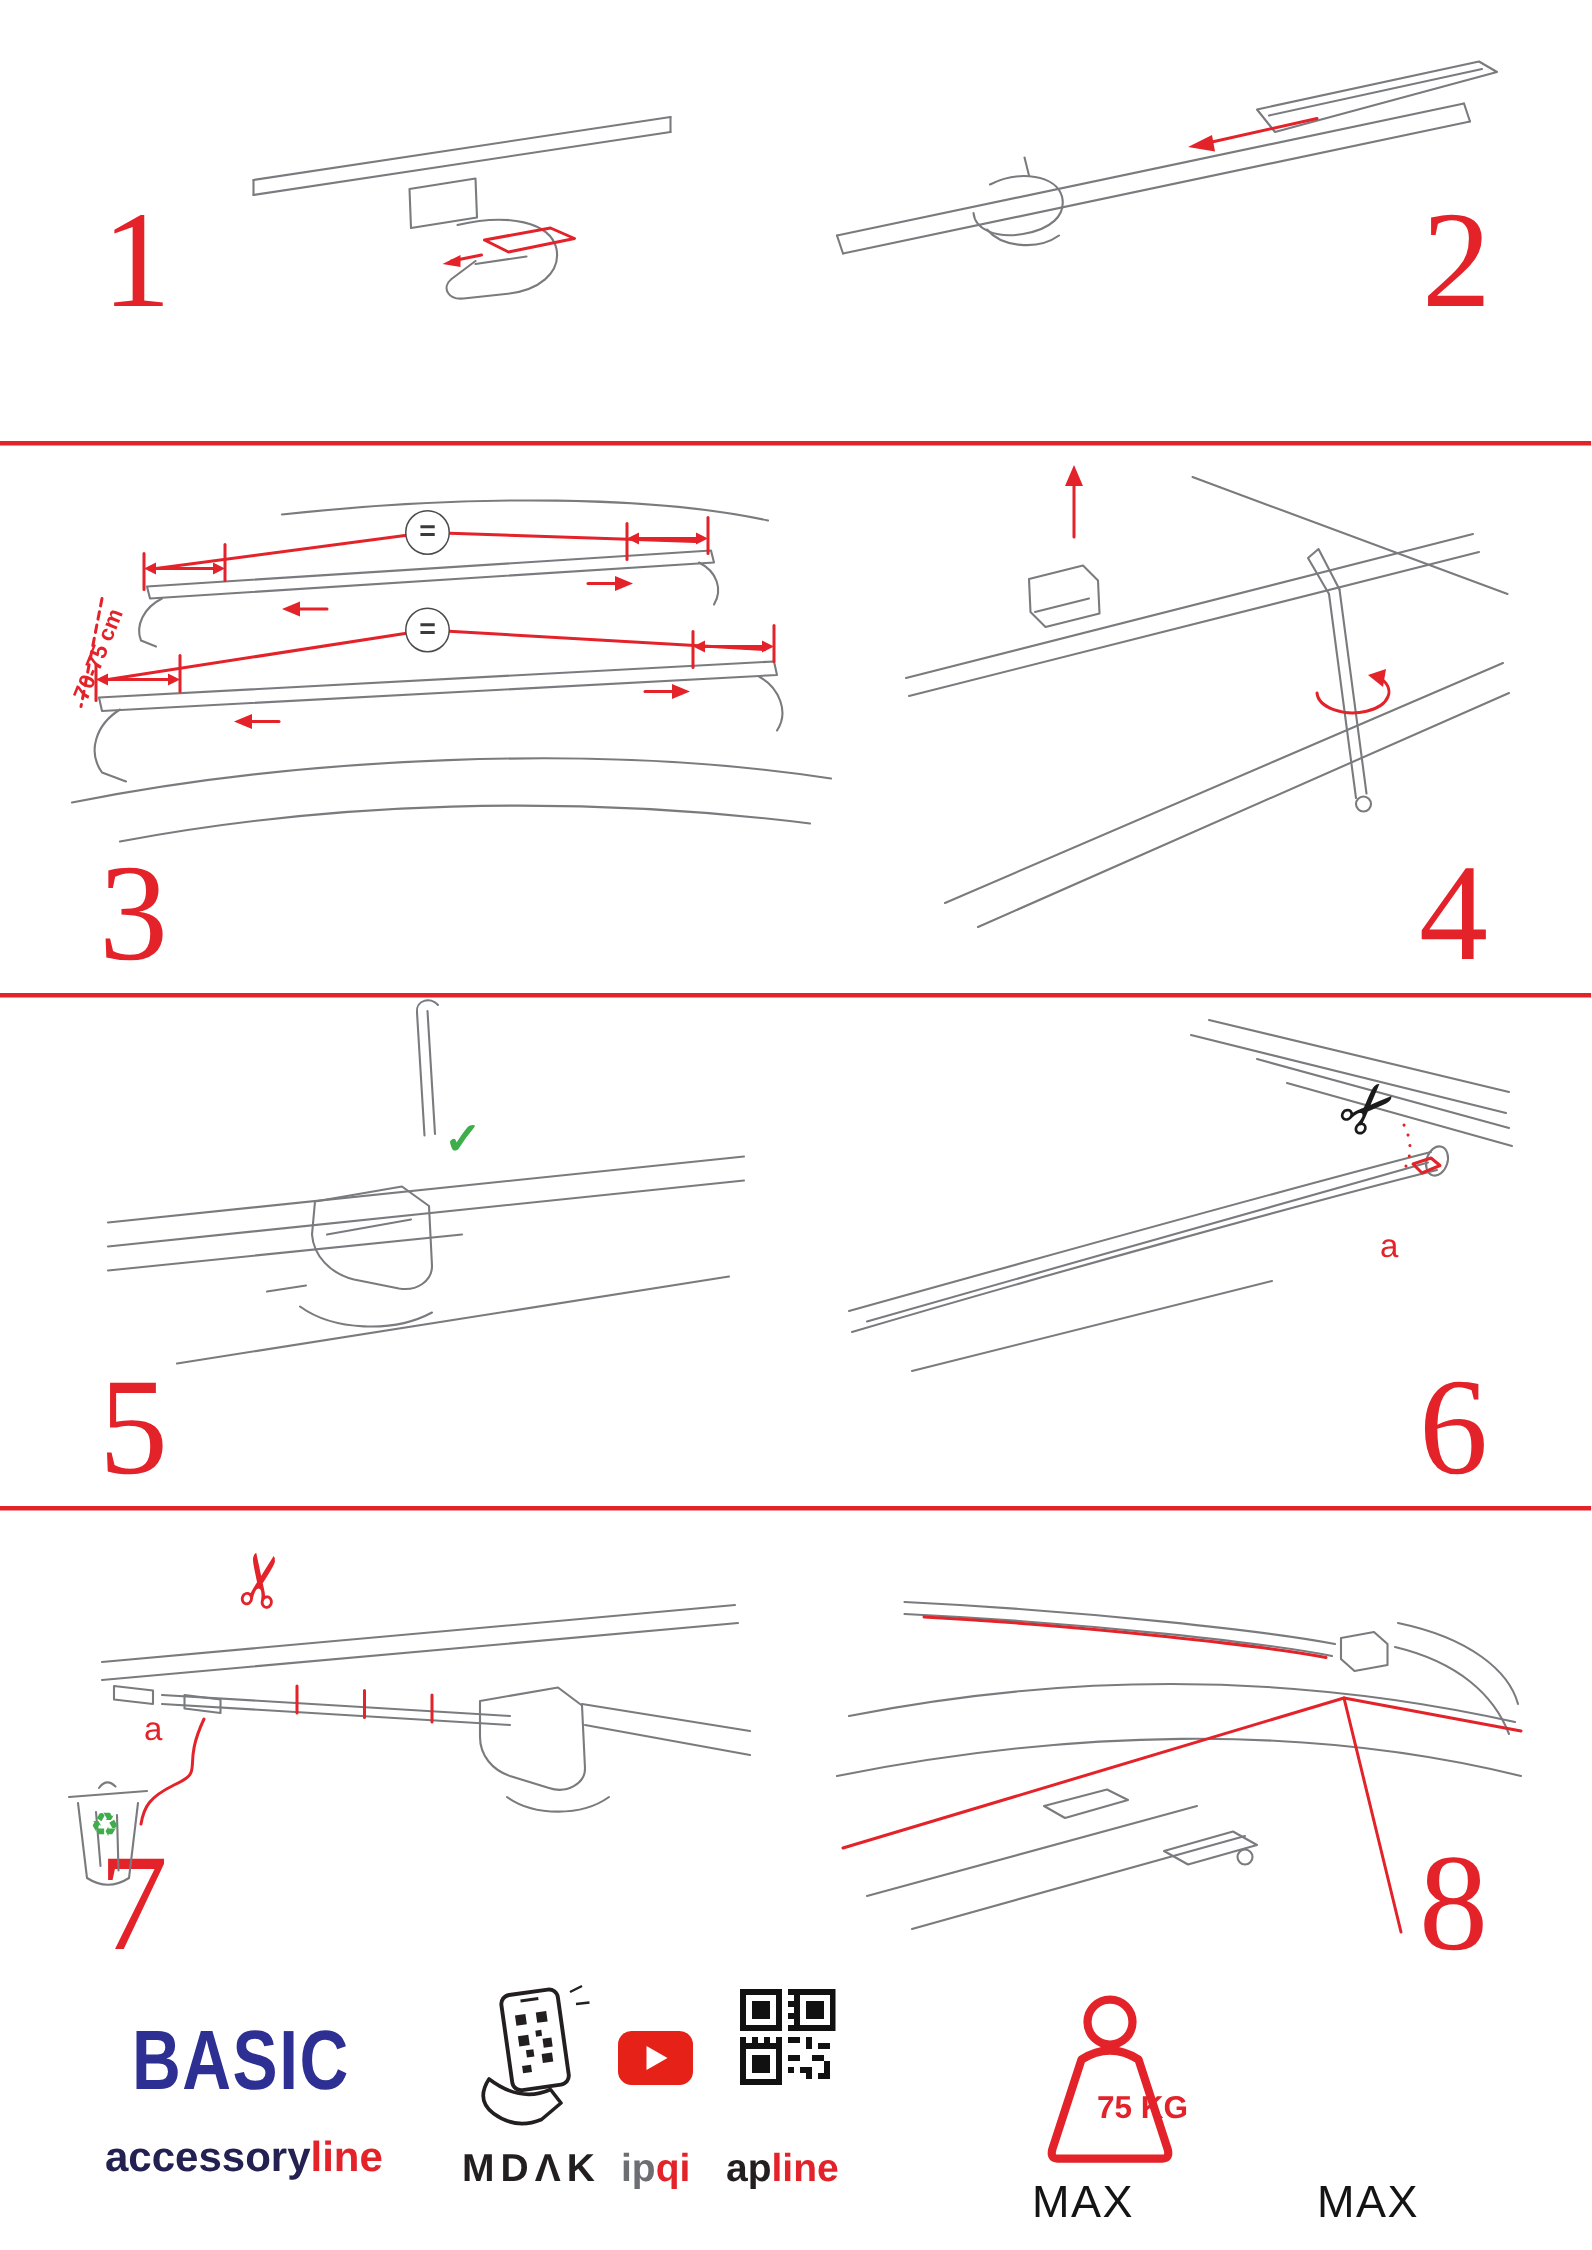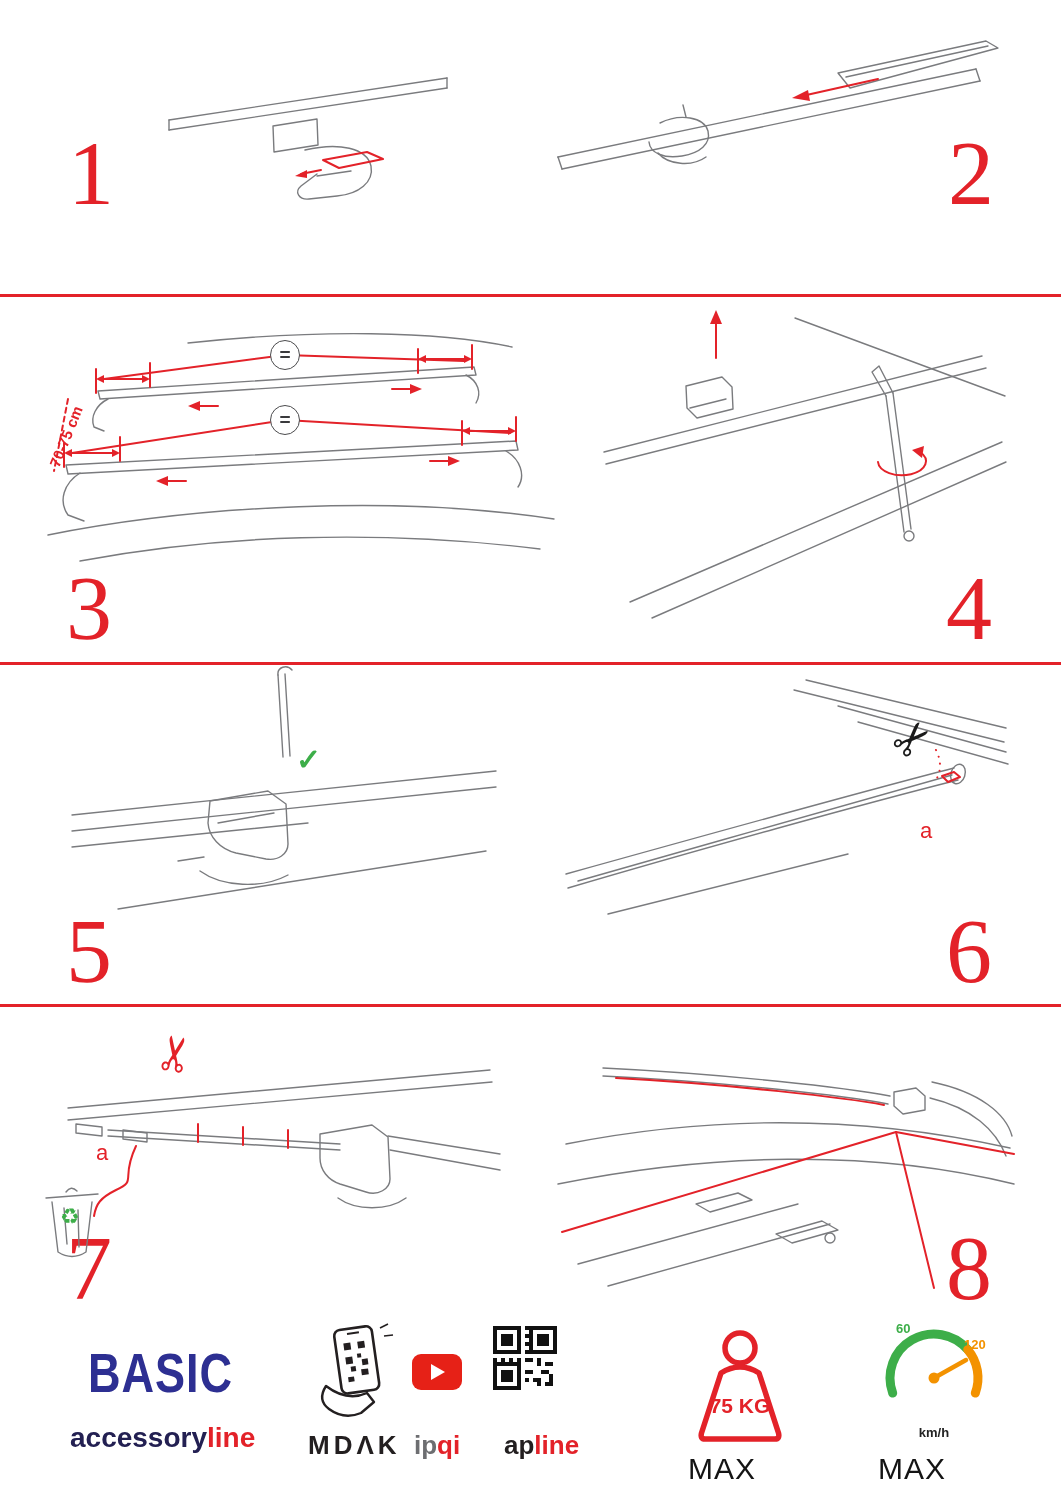--- a/index.html
+++ b/index.html
@@ -25,21 +25,21 @@
   .label-a{position:absolute;color:var(--red);font-size:22px;line-height:1}
   .brand{position:absolute;color:var(--blue);font-size:46px;font-weight:bold;letter-spacing:1px;
          transform:scale(.98,1.22);transform-origin:0 0}
   .wordmark{position:absolute;font-size:28px;font-weight:bold;color:#232052}
   .wordmark .red{color:var(--red)}
   .partner{position:absolute;font-size:26px;font-weight:600;color:var(--ink)}
   .partner .gray{color:#6d6e71}
   .partner .red{color:var(--red)}
   .maxlabel{position:absolute;font-size:30px;color:#141414;text-align:left;letter-spacing:1px}
   .gauge-txt{position:absolute;font-size:13px;font-weight:bold;line-height:1}
-  .weight-value{position:absolute;left:688px;width:104px;top:1394px;text-align:center;
+  .weight-value{position:absolute;left:688px;width:104px;top:1394px;text-align:right;
                 color:var(--red);font-size:21px;font-weight:bold}
 </style>
 </head>
 <body>
 
 <div class="page">
 
   <div class="num" style="left:68px;top:127px">1</div>
   <div class="panel" style="left:155px;top:58px;width:310px;height:195px">
     <svg width="310" height="195" viewBox="0 0 310 195">
@@ -338,39 +338,28 @@
           <rect x="48" y="44" width="8" height="4"></rect>
           <rect x="32" y="44" width="4" height="4"></rect>
         <rect x="32" y="52" width="4" height="4"></rect>
           <rect x="40" y="52" width="8" height="4"></rect>
           <rect x="56" y="48" width="4" height="8"></rect>
         <rect x="44" y="56" width="4" height="4"></rect>
           <rect x="52" y="56" width="8" height="4"></rect>
       </g>
     </svg>
   </div>
-  <div class="partner" style="left:504px;top:1430px">
+  <div class="partner" style="left:484px;top:1430px">
     <span>ap</span><span class="red">line</span>
   </div>
 
   <div class="panel" style="left:688px;top:1322px;width:104px;height:122px">
     <svg width="104" height="122" viewBox="0 0 104 122">
       <circle cx="52" cy="26" r="15" fill="none" stroke="#e32229" stroke-width="5.5"></circle>
       <path d="M17,117 Q12,117 13.5,111 L33,51 Q52,39 71,51 L90.5,111 Q92,117 87,117 Z" fill="#ffffff" stroke="#e32229" stroke-width="5.5" stroke-linejoin="round"></path>
     </svg>
   </div>
   <div class="weight-value">75 KG</div>
   <div class="maxlabel" style="left:688px;width:104px;top:1452px">MAX</div>
 
-  <div class="panel" style="left:878px;top:1320px;width:112px;height:112px">
-    <svg width="112" height="112" viewBox="0 0 112 112">
-      <path d="M14.7,73.1 A44,44 0 0 1 89.7,29.7" fill="none" stroke="#3dae49" stroke-width="9" stroke-linecap="round"></path>
-      <path d="M89.7,29.7 A44,44 0 0 1 97.3,73.1" fill="none" stroke="#f39200" stroke-width="9" stroke-linecap="round"></path>
-      <path d="M56,58 L88,40" stroke="#f39200" stroke-width="4.5" stroke-linecap="round"></path>
-      <circle cx="56" cy="58" r="5.5" fill="#f39200"></circle>
-    </svg>
-    <span class="gauge-txt" style="left:18px;top:2px;color:var(--green)">60</span>
-    <span class="gauge-txt" style="left:86px;top:18px;color:var(--orange)">120</span>
-    <span class="gauge-txt" style="left:0;top:106px;width:112px;text-align:center;color:#222;position:absolute">km/h</span>
-  </div>
   <div class="maxlabel" style="left:878px;width:112px;top:1452px">MAX</div>
 
 </div>
 
 </body></html>

